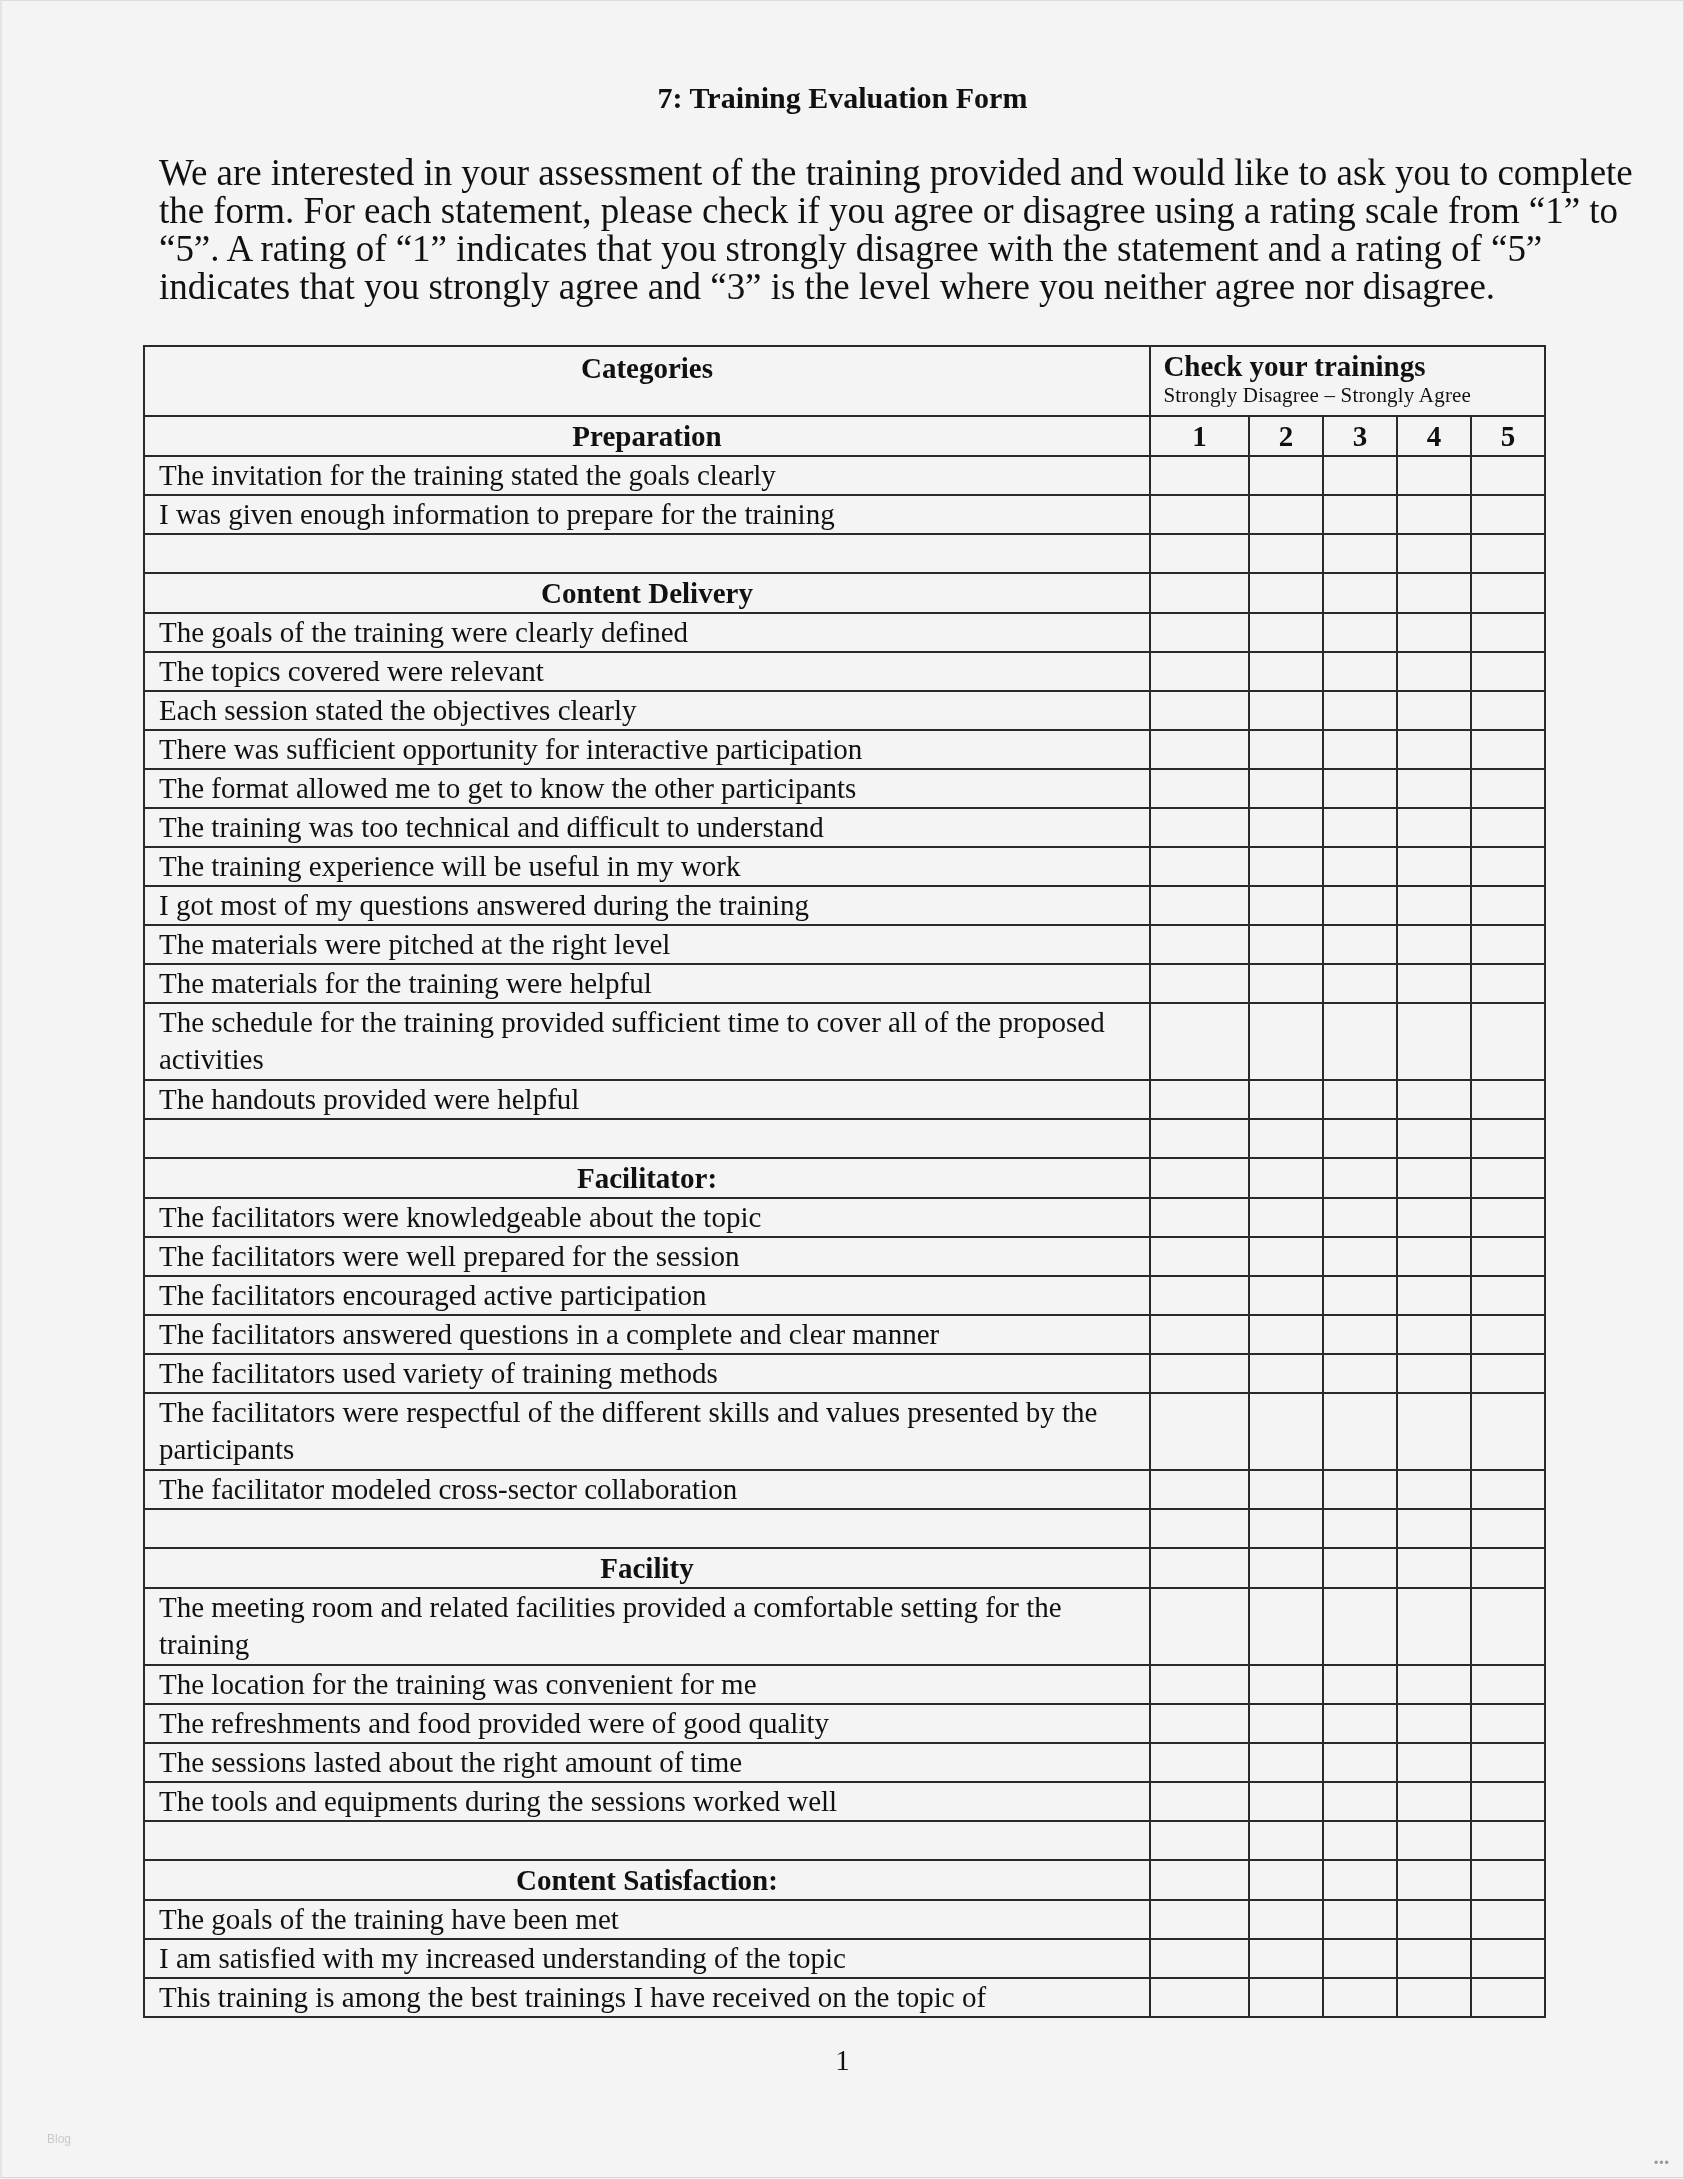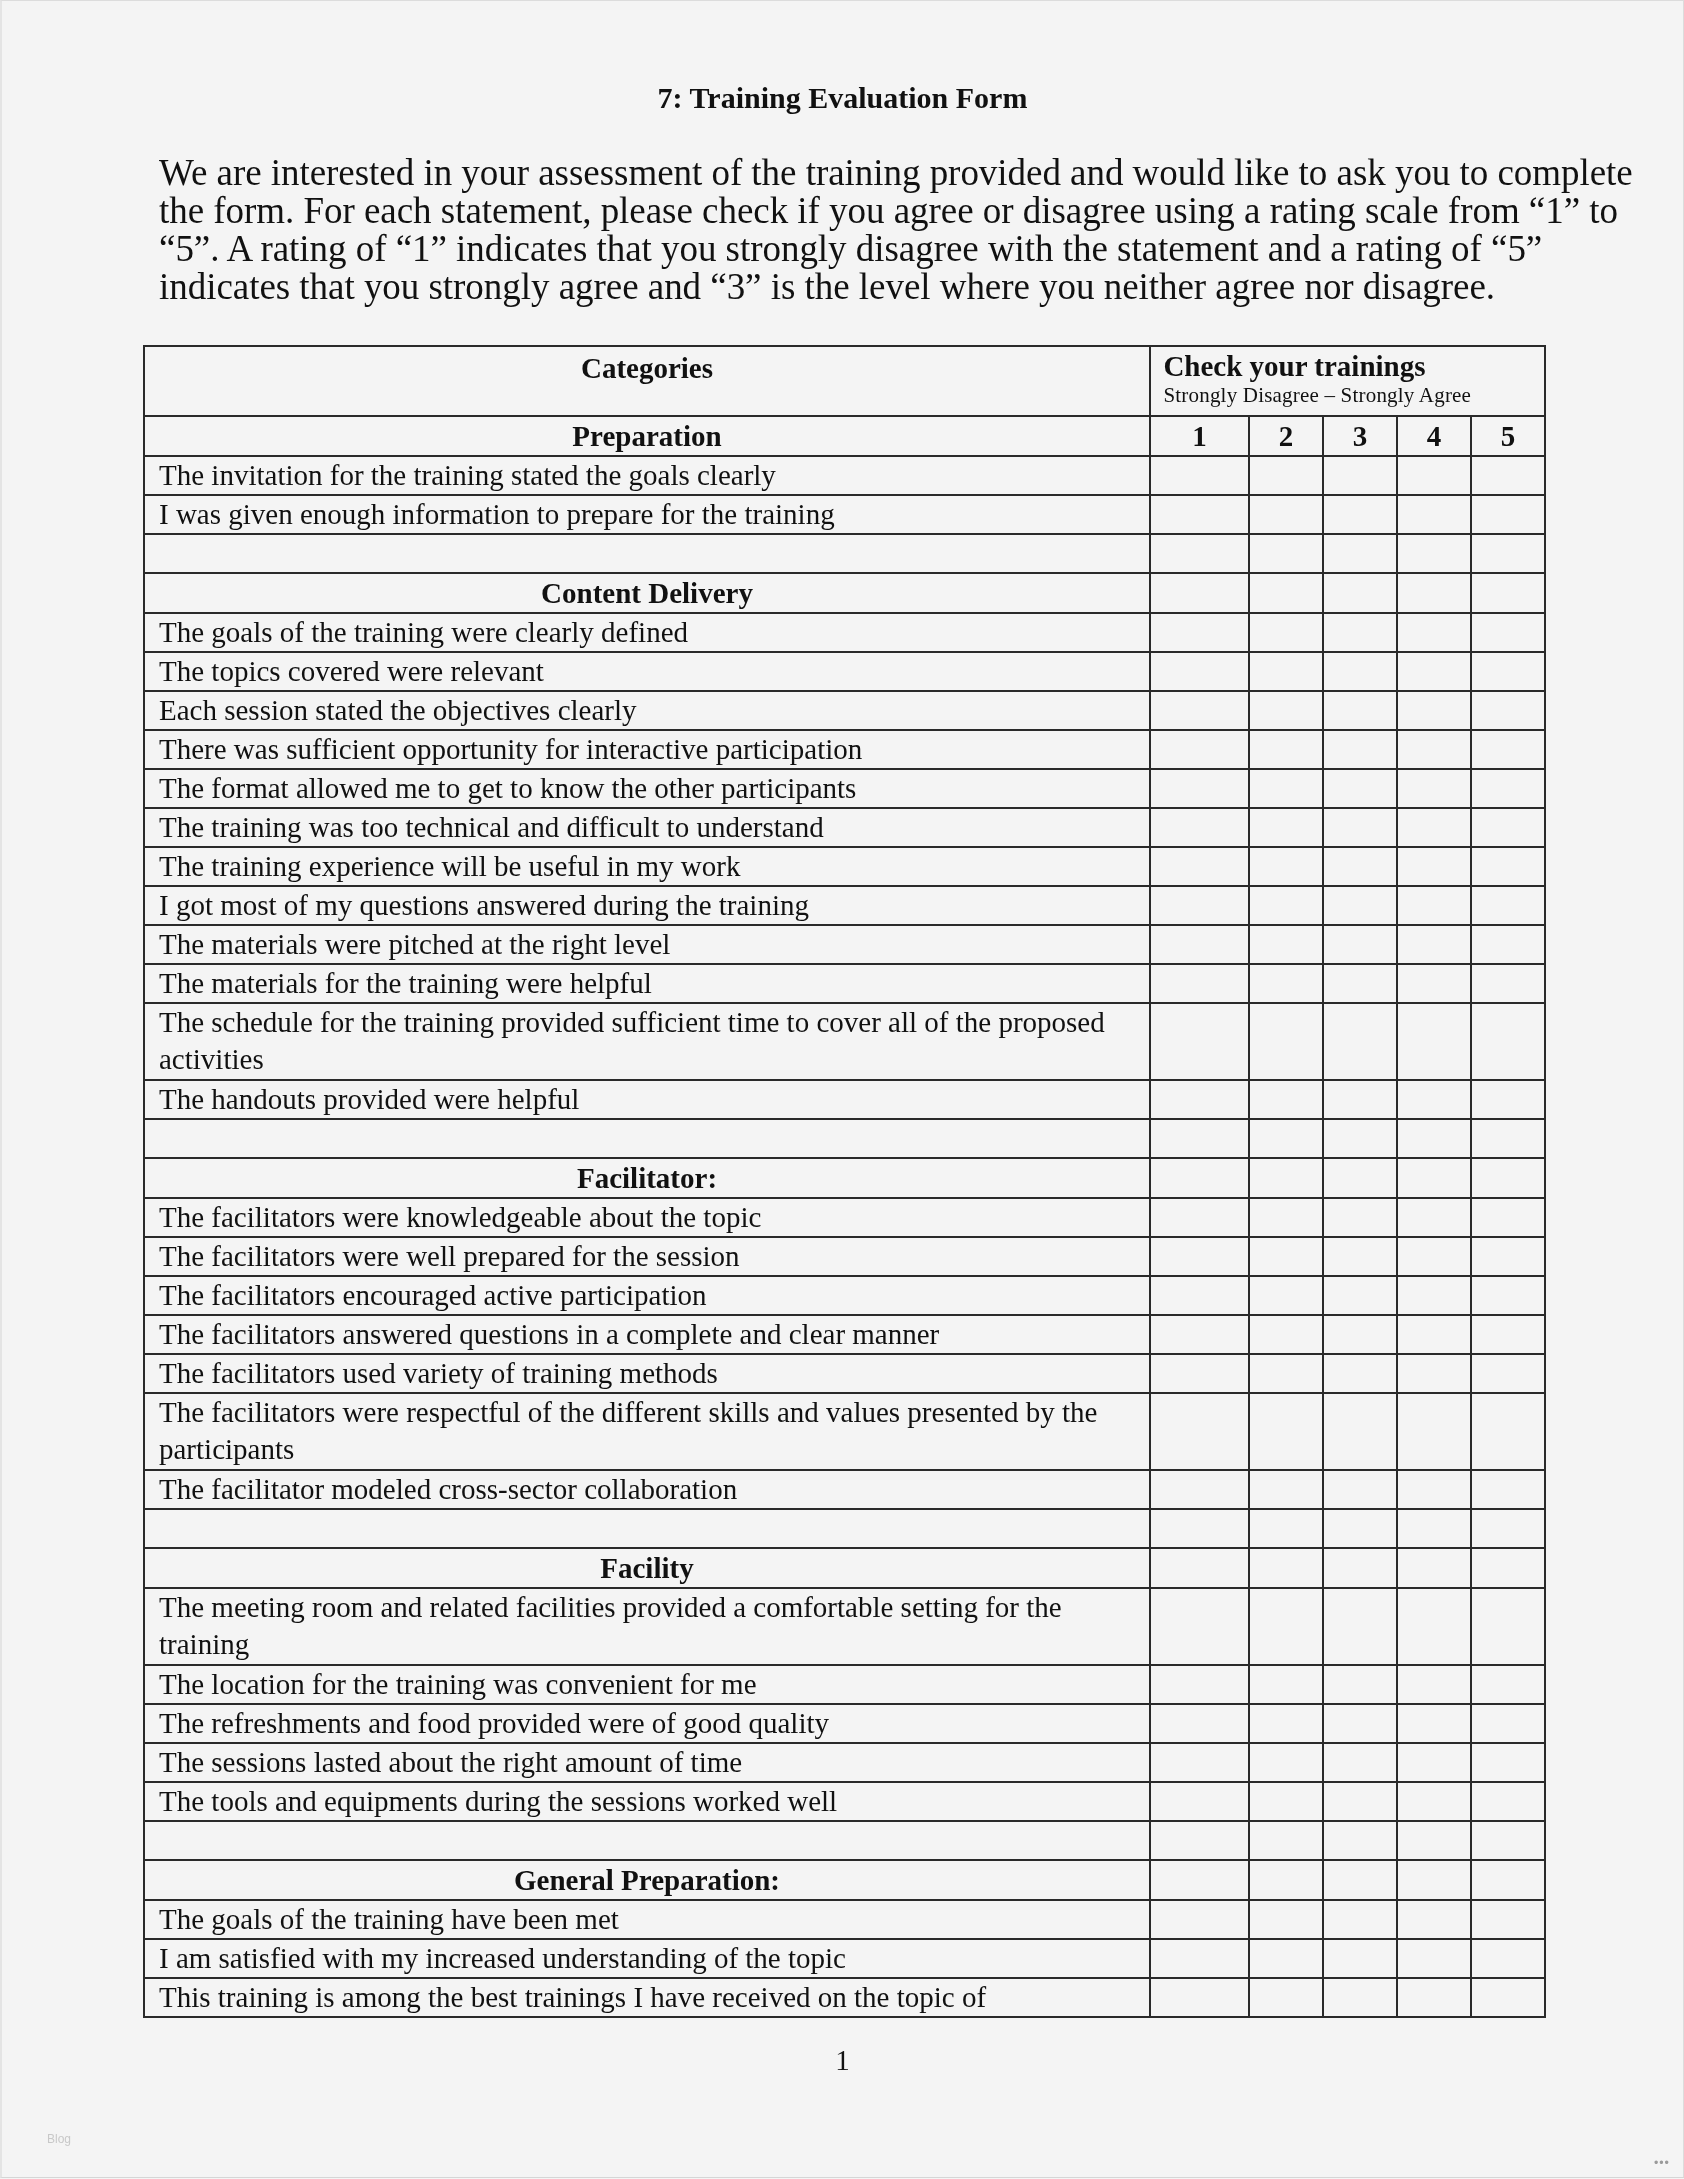--- a/index.html
+++ b/index.html
@@ -361,21 +361,21 @@
       </tr>
       <tr class="blank-row">
         <td></td>
         <td></td>
         <td></td>
         <td></td>
         <td></td>
         <td></td>
       </tr>
       <tr class="sec-row">
-        <td class="sec-title">General Preparation:</td>
+        <td class="sec-title">Content Satisfaction:</td>
         <td class="rcell"></td>
         <td class="rcell"></td>
         <td class="rcell"></td>
         <td class="rcell"></td>
         <td class="rcell"></td>
       </tr>
       <tr class="item-row">
         <td class="item-text">The goals of the training have been met</td>
         <td class="rcell"></td>
         <td class="rcell"></td>

